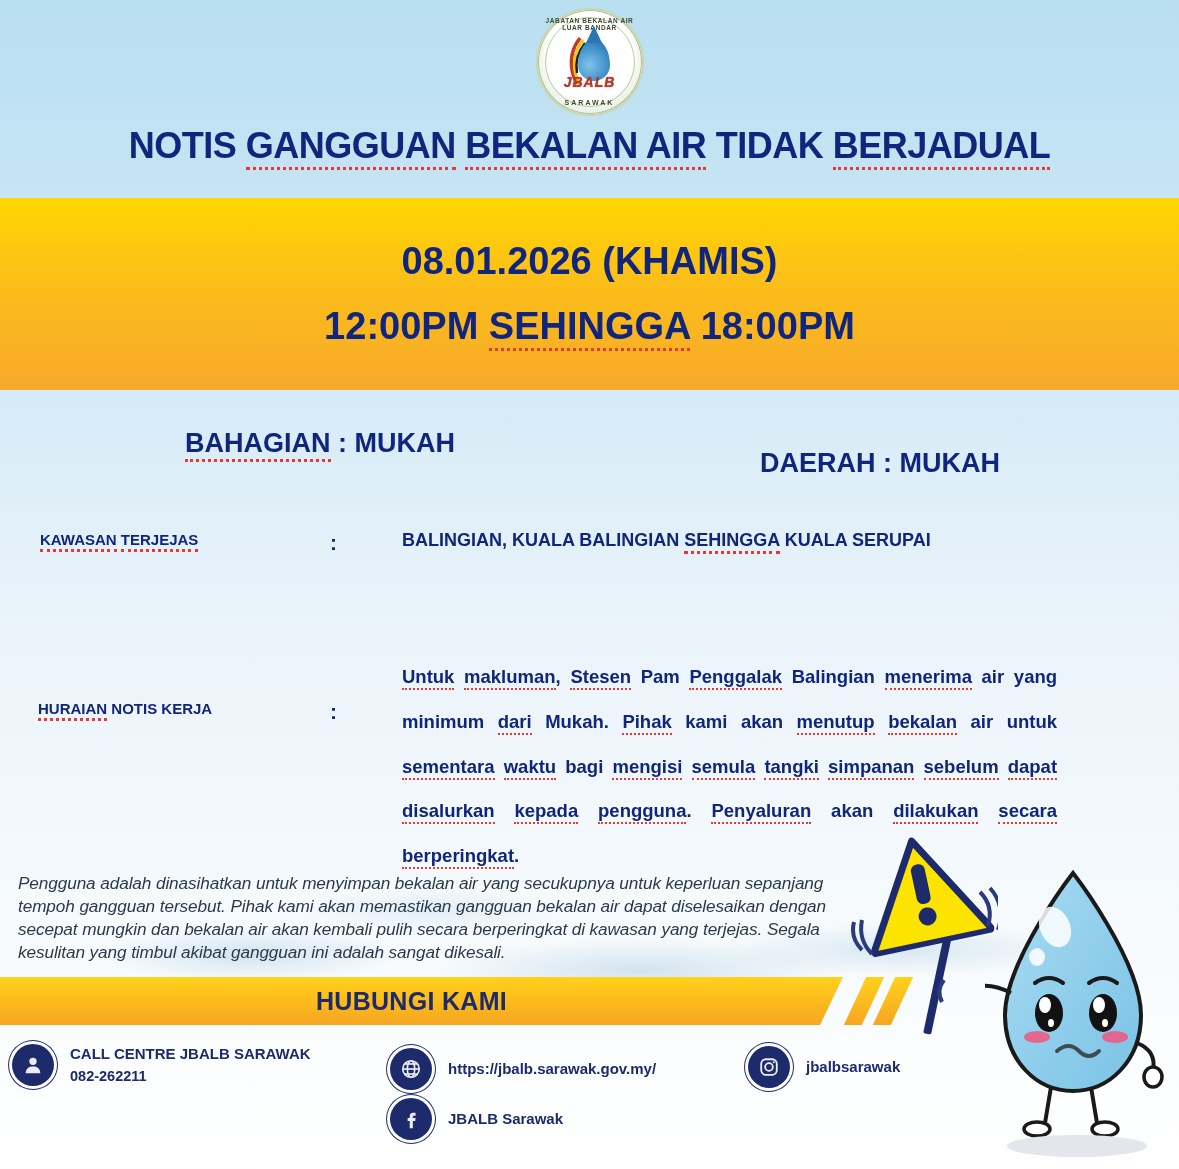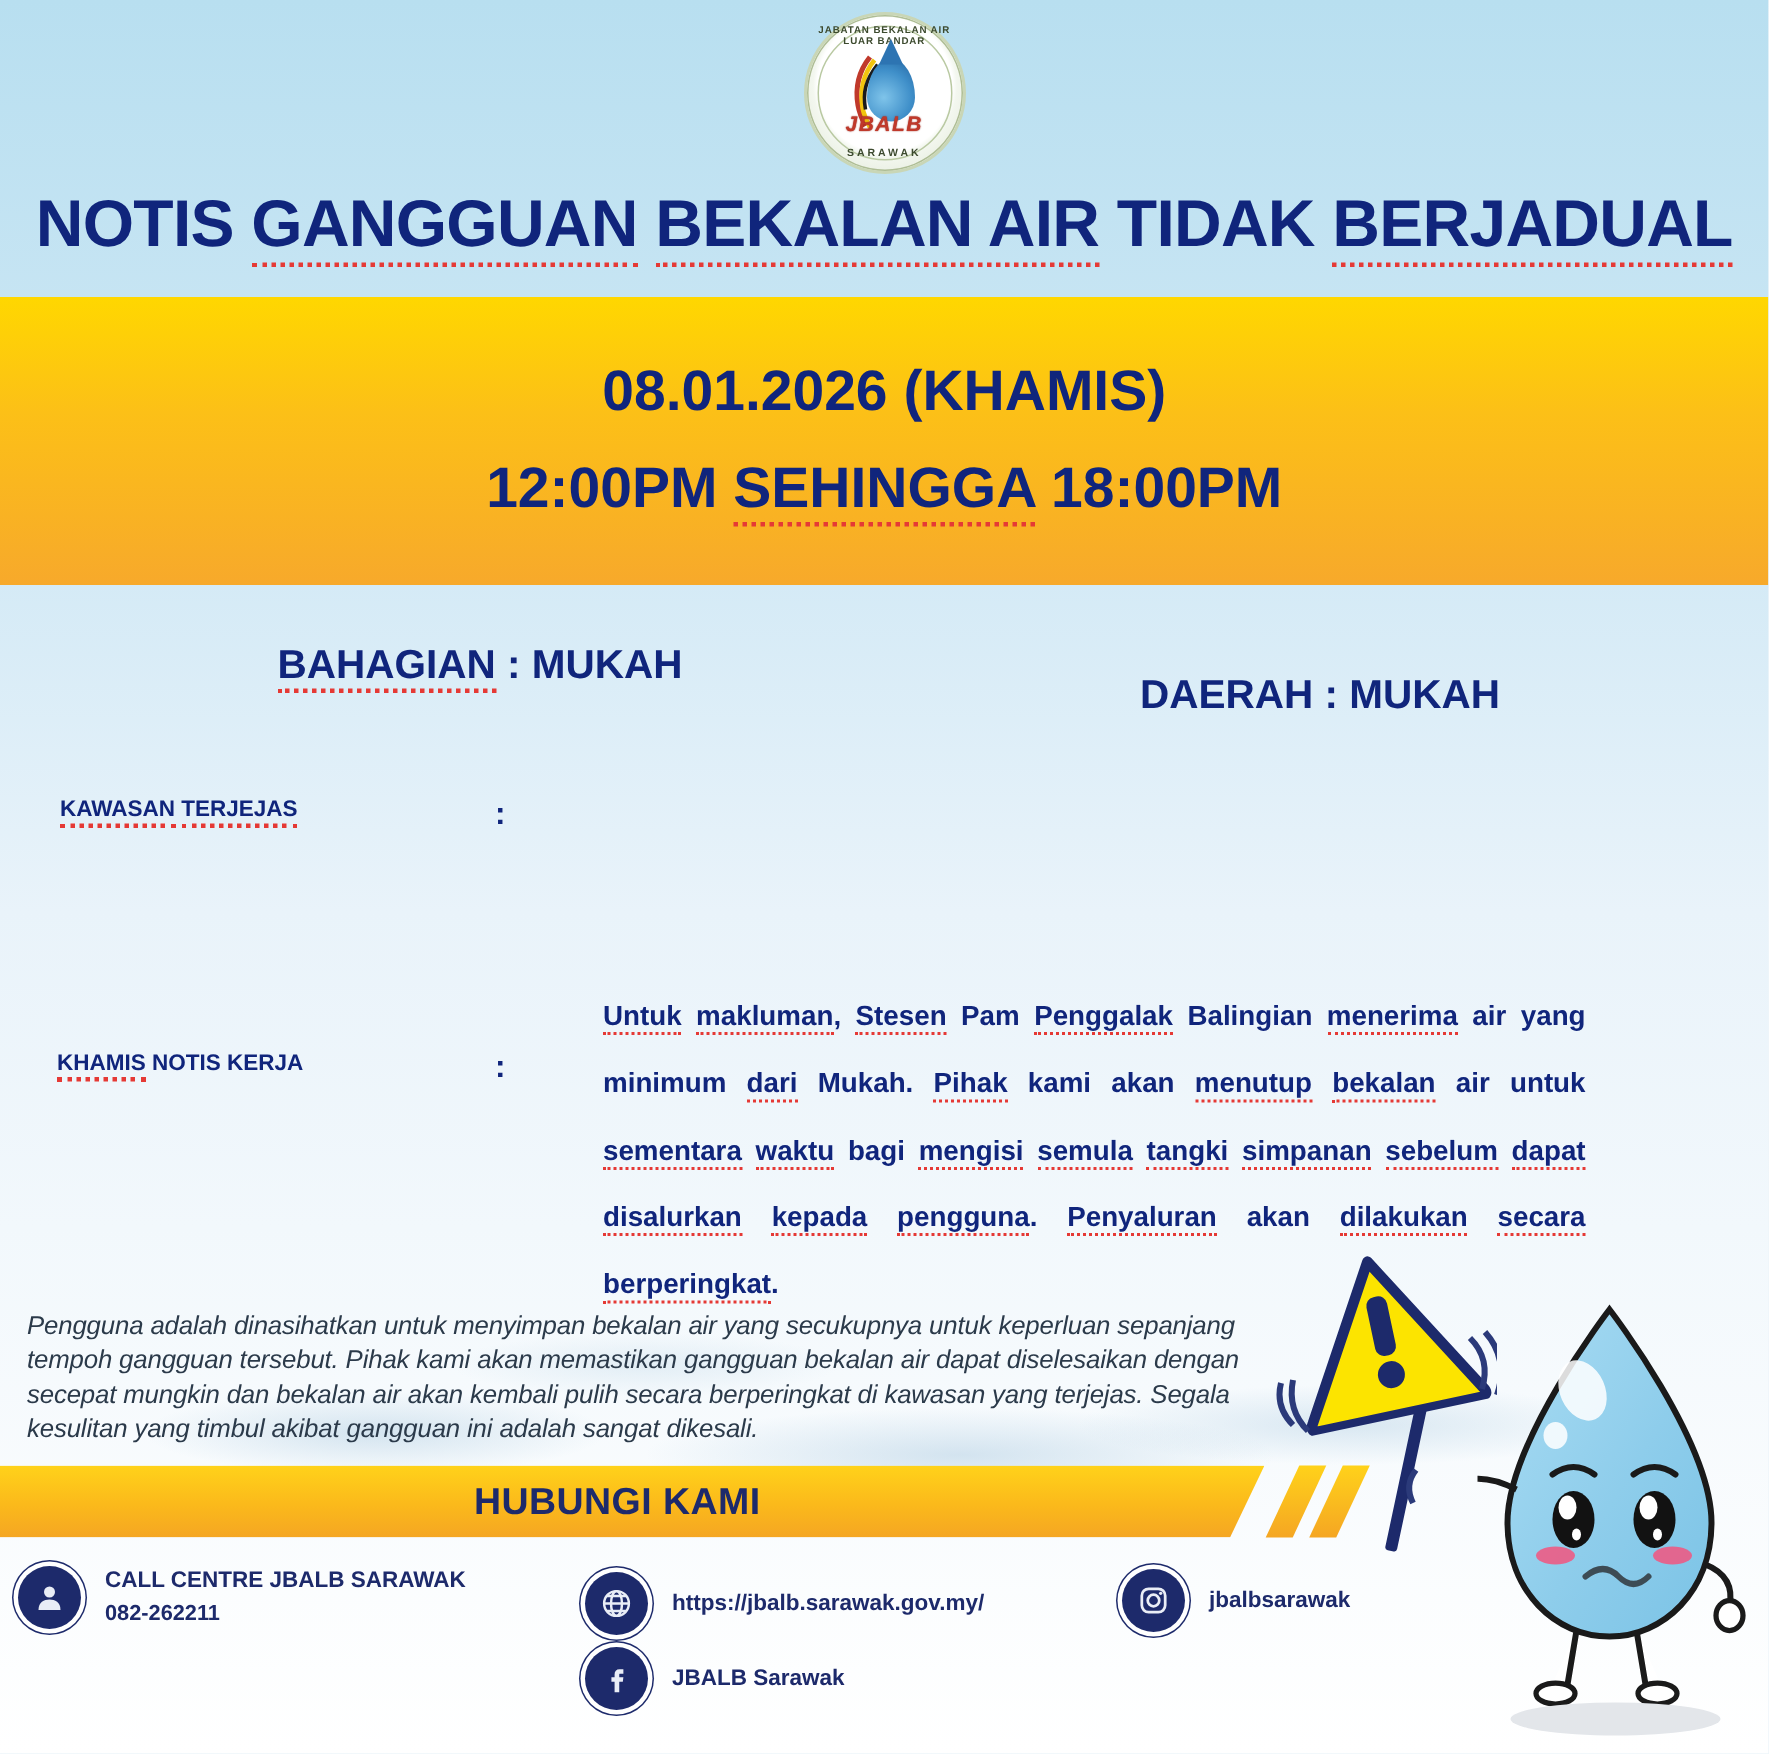--- a/index.html
+++ b/index.html
@@ -56,21 +56,21 @@
     position:absolute;left:0;right:0;bottom:24px;text-align:center;
     font-size:14px;font-weight:bold;font-style:italic;color:#c0392b;
     letter-spacing:1px;
     text-shadow:0 0 1px #8e1d12;
   }
 
   
   .title{
     position:absolute;top:125px;left:0;right:0;
     text-align:center;
-    font-size:44px;font-weight:bold;color:#10257c;
+    font-size:36px;font-weight:bold;color:#10257c;
     letter-spacing:-0.5px;
     white-space:nowrap;
   }
   .sq{ 
     border-bottom:3px dotted #e53935;
     padding-bottom:1px;
   }
 
   
   .date-band{
@@ -216,22 +216,23 @@
   <div class="date-band">
     <div class="date-line1">08.01.2026 (KHAMIS)</div>
     <div class="date-line2">12:00PM <span class="sq">SEHINGGA</span> 18:00PM</div>
   </div>
 
   <div class="bahagian"><span class="sq">BAHAGIAN</span> : MUKAH</div>
   <div class="daerah">DAERAH : MUKAH</div>
 
   <div class="label kawasan-label"><span class="sq">KAWASAN</span> <span class="sq">TERJEJAS</span></div>
   <div class="colon kawasan-colon">:</div>
-
-  <div class="label huraian-label"><span class="sq">KHAMIS</span> NOTIS KERJA</div>
+  <div class="kawasan-val">BALINGIAN, KUALA BALINGIAN <span class="sq">SEHINGGA</span> KUALA SERUPAI</div>
+
+  <div class="label huraian-label"><span class="sq">HURAIAN</span> NOTIS KERJA</div>
   <div class="colon huraian-colon">:</div>
   <div class="huraian-val"><span class="sq">Untuk</span> <span class="sq">makluman</span>, <span class="sq">Stesen</span> Pam <span class="sq">Penggalak</span> Balingian <span class="sq">menerima</span> air yang minimum <span class="sq">dari</span> Mukah. <span class="sq">Pihak</span> kami akan <span class="sq">menutup</span> <span class="sq">bekalan</span> air untuk <span class="sq">sementara</span> <span class="sq">waktu</span> bagi <span class="sq">mengisi</span> <span class="sq">semula</span> <span class="sq">tangki</span> <span class="sq">simpanan</span> <span class="sq">sebelum</span> <span class="sq">dapat</span> <span class="sq">disalurkan</span> <span class="sq">kepada</span> <span class="sq">pengguna</span>. <span class="sq">Penyaluran</span> akan <span class="sq">dilakukan</span> <span class="sq">secara</span> <span class="sq">berperingkat</span>.</div>
 
   <div class="splash"></div>
   <div class="disclaimer">Pengguna adalah dinasihatkan untuk menyimpan bekalan air yang secukupnya untuk keperluan sepanjang tempoh gangguan tersebut. Pihak kami akan memastikan gangguan bekalan air dapat diselesaikan dengan secepat mungkin dan bekalan air akan kembali pulih secara berperingkat di kawasan yang terjejas. Segala kesulitan yang timbul akibat gangguan ini adalah sangat dikesali.</div>
 
   <div class="warn">
     <div class="warn-pole"></div>
     <svg class="warn-tri" viewBox="0 0 128 112">
       <path d="M64 6 L122 104 Q126 110 118 110 L10 110 Q2 110 6 104 Z" fill="#FCE400" stroke="#1d2a6b" stroke-width="7" stroke-linejoin="round"></path>

